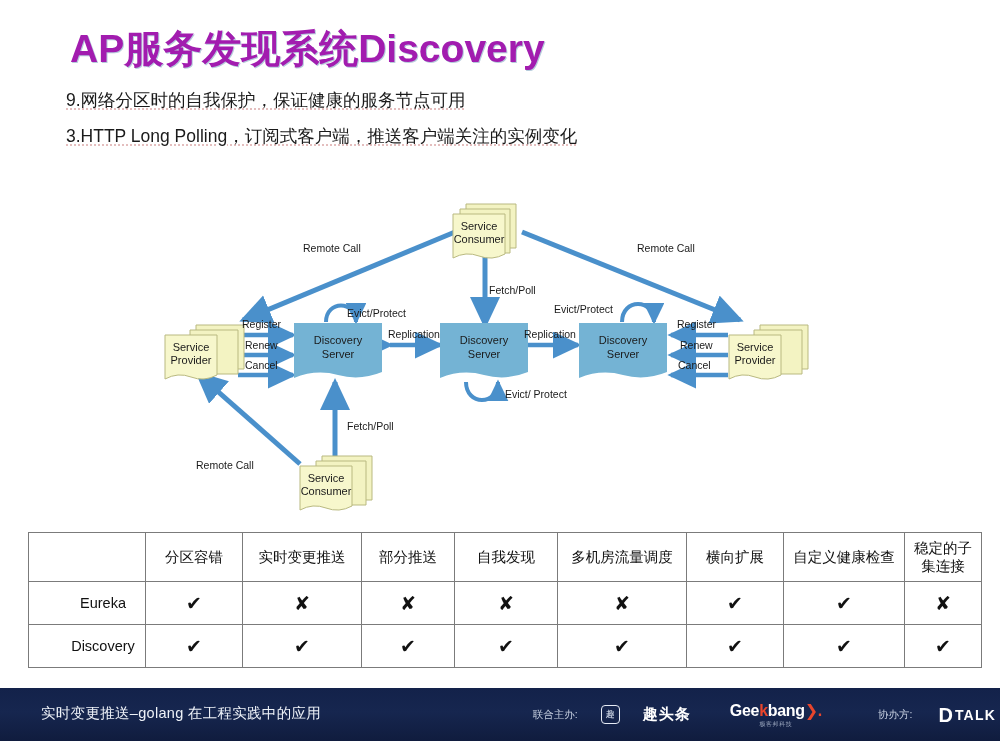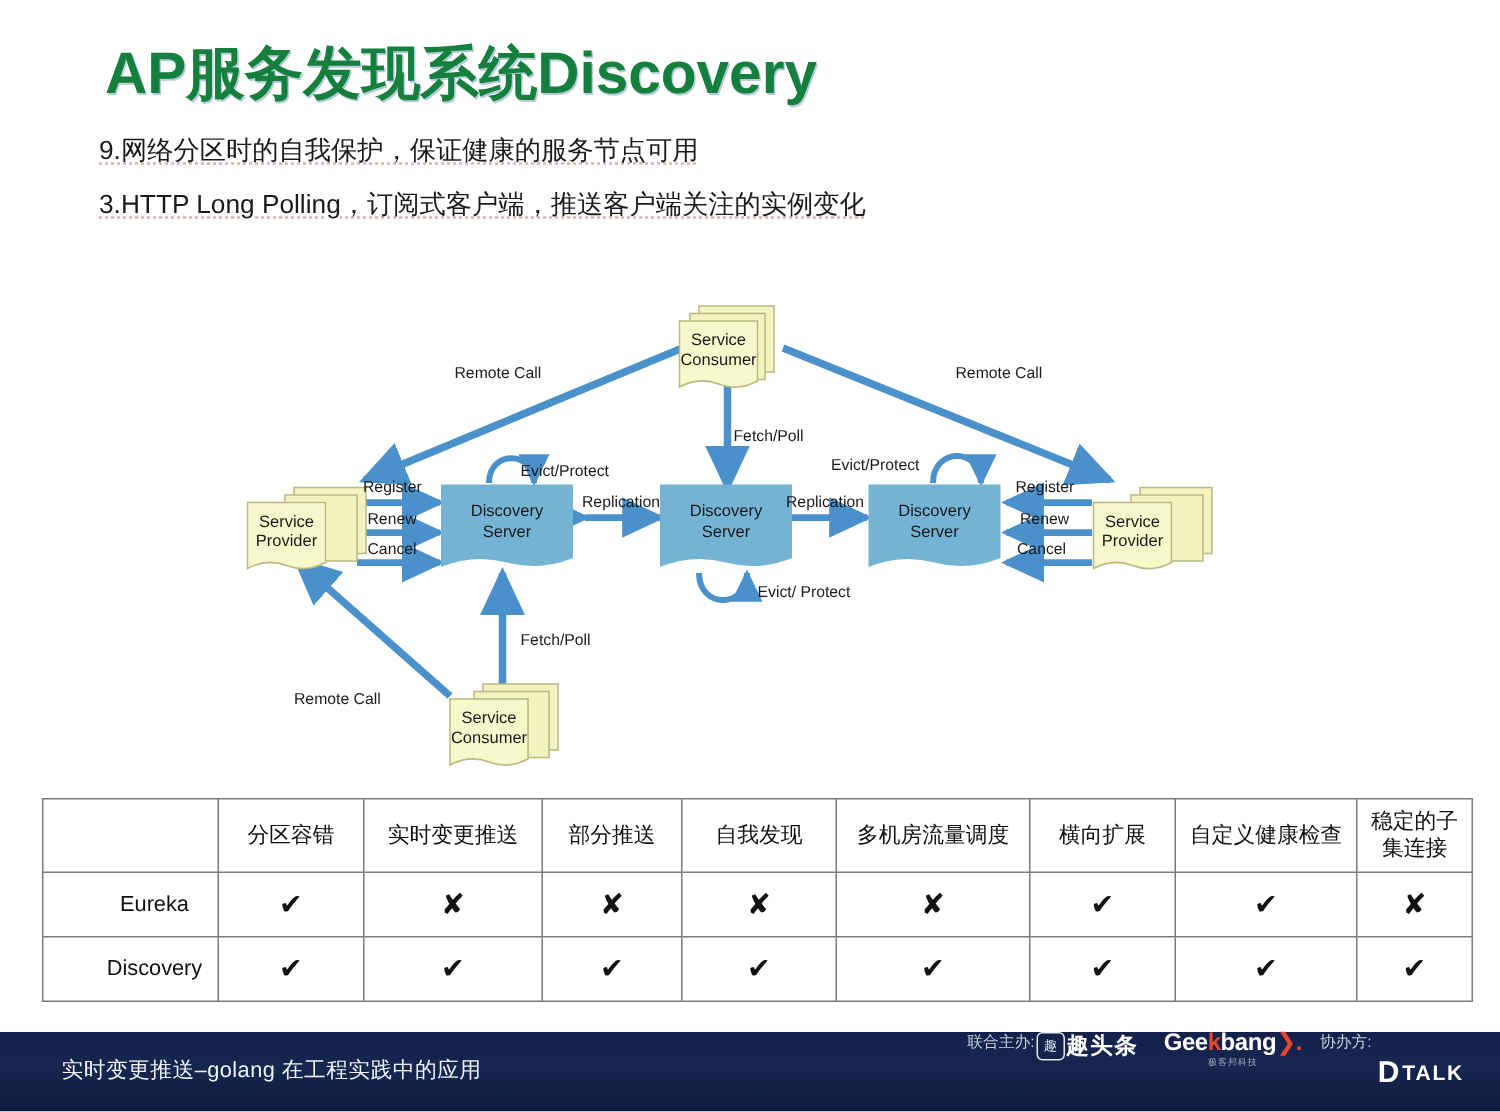--- a/index.html
+++ b/index.html
@@ -4,21 +4,21 @@
 <style>
   html,body{margin:0;padding:0;}
   body{
     width:1000px;height:741px;background:#ffffff;overflow:hidden;
     font-family:"Liberation Sans","DejaVu Sans",sans-serif;
     position:relative;
   }
   
   #slide-title{
     position:absolute;left:70px;top:22px;
-    font-size:39px;font-weight:bold;color:#15803d;
+    font-size:39px;font-weight:bold;color:#a21caf;
     letter-spacing:0px;white-space:nowrap;
     text-shadow:1px 1px 0 rgba(120,160,190,.55);
   }
   
   #bullets{position:absolute;left:66px;top:85px;width:760px;}
   .bullet{
     font-size:17.5px;color:#1a1a1a;line-height:31px;white-space:nowrap;
     margin-bottom:5px;
     text-decoration:underline;
     text-decoration-color:rgba(200,120,120,.55);
@@ -50,21 +50,21 @@
   
   #footer{
     position:absolute;left:0;top:688px;width:1000px;height:53px;
     background:linear-gradient(180deg,#13224a 0%,#16264f 45%,#101c3e 100%);
   }
   #footer-title{
     position:absolute;left:41px;top:16px;
     font-size:14.5px;color:#eef2f8;white-space:nowrap;letter-spacing:.3px;
   }
   .f-label{font-size:10.5px;color:#c6cfe0;}
-  #sponsors{position:absolute;right:24px;top:0;height:53px;display:flex;gap:1px;}
+  #sponsors{position:absolute;right:4px;top:0;height:53px;display:flex;align-items:center;gap:23px;}
   .qtt-logo-box{
     width:17px;height:17px;border:1.4px solid #e6ebf5;border-radius:4px;
     display:flex;align-items:center;justify-content:center;
     font-size:9px;color:#dbe3f1;line-height:1;
   }
   .qtt-name{font-size:15px;color:#ffffff;font-weight:bold;letter-spacing:1px;font-family:Liberation Serif, serif;}
   .geek-wrap{display:flex;flex-direction:column;align-items:center;line-height:1;margin-left:16px;}
   .geek-main{font-size:16px;font-weight:bold;color:#ffffff;letter-spacing:-.3px;}
   .geek-main .k{color:#e8452c;}
   .geek-main .arrow{color:#e8452c;}

